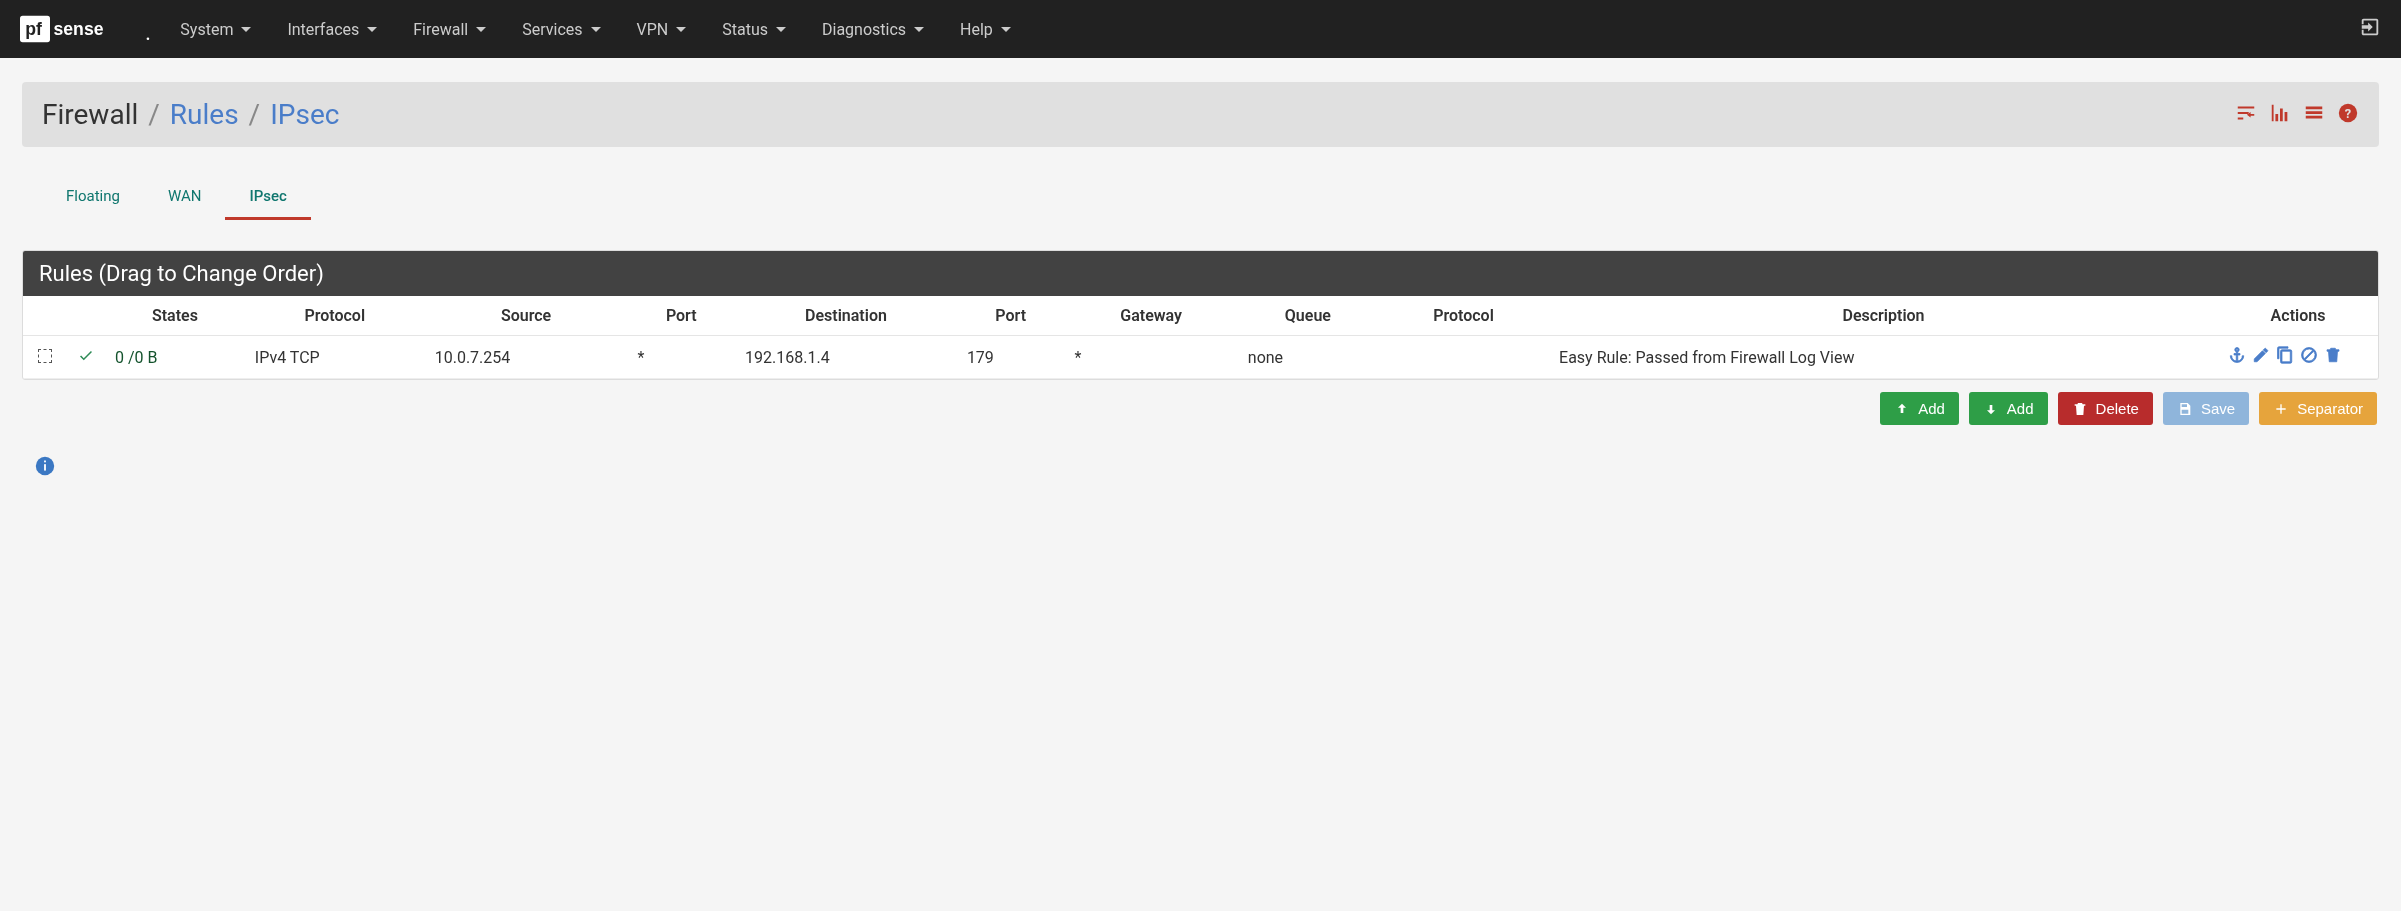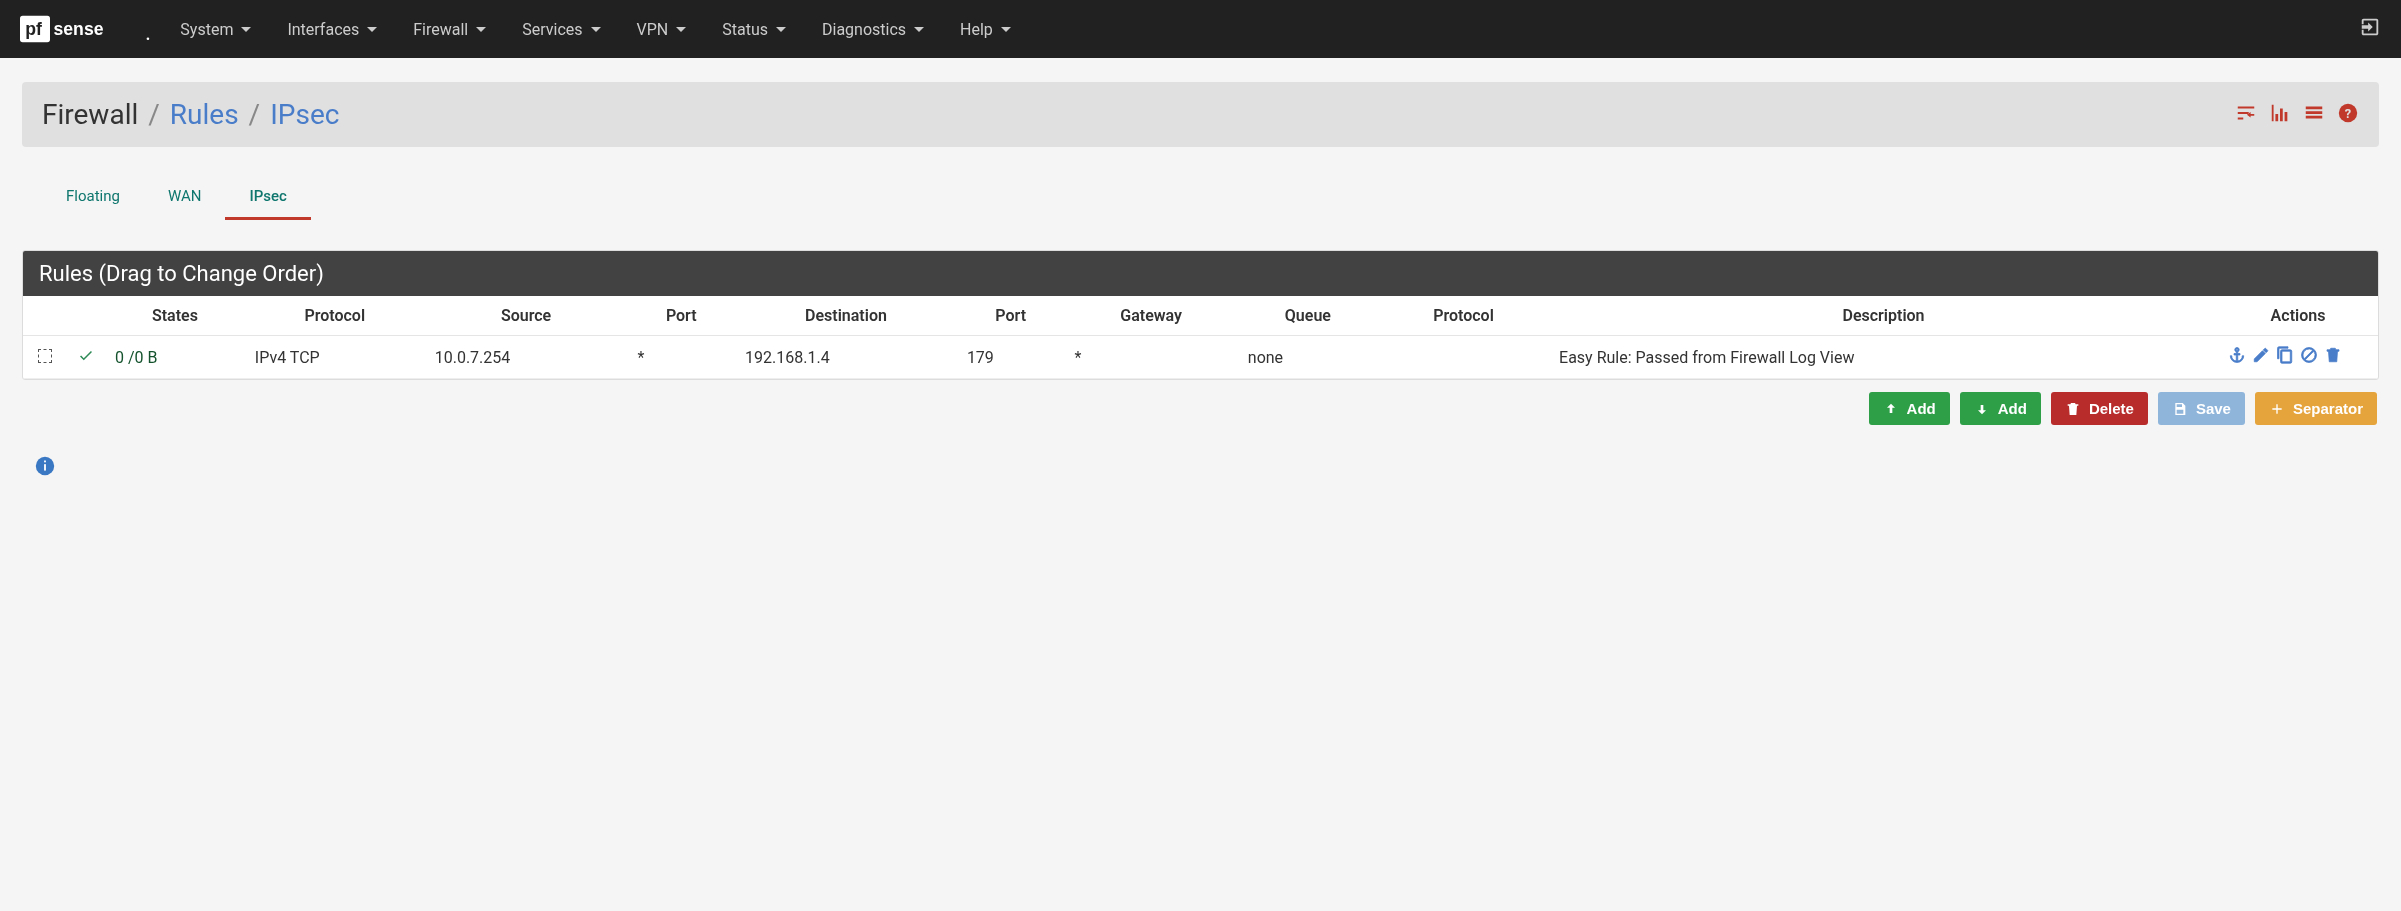--- a/index.html
+++ b/index.html
@@ -108,21 +108,20 @@
   .btn {
     display:inline-flex;
     align-items:flex-end;
     gap:8px;
     color:#fff;
     border:none;
     border-radius:3px;
     padding: 8px 14px;
     font-size:15px;
     cursor:pointer;
-    font-weight:bold;
   }
   .btn svg { width:16px; height:16px; fill:currentColor;}
   .btn-green { background:#2e9e47; }
   .btn-red   { background:#b82c2c; }
   .btn-blue  { background:#8fb5db; }
   .btn-orange{ background:#e6a43c; }
 
   .info-row { margin-top: 30px; padding-left: 12px;}
   .info-row .info-icon { width:22px; height:22px; color:#3b78c3; }
   .info-row svg { width:22px; height:22px; fill:currentColor;}

